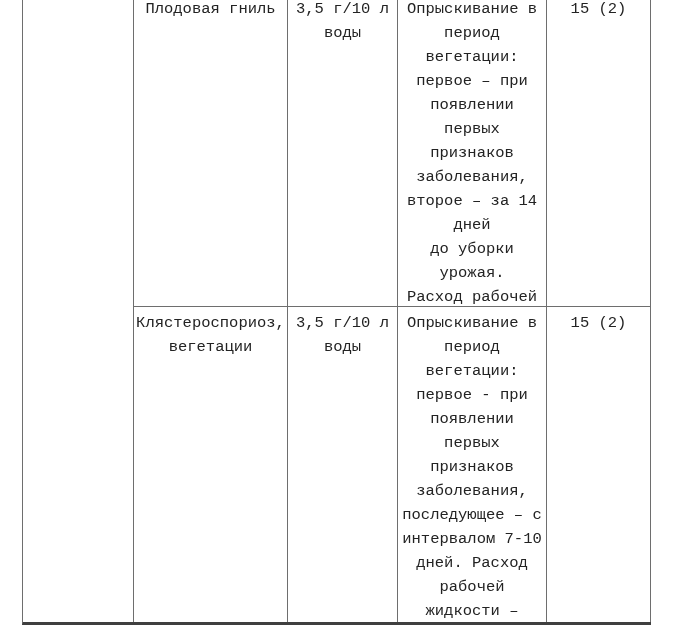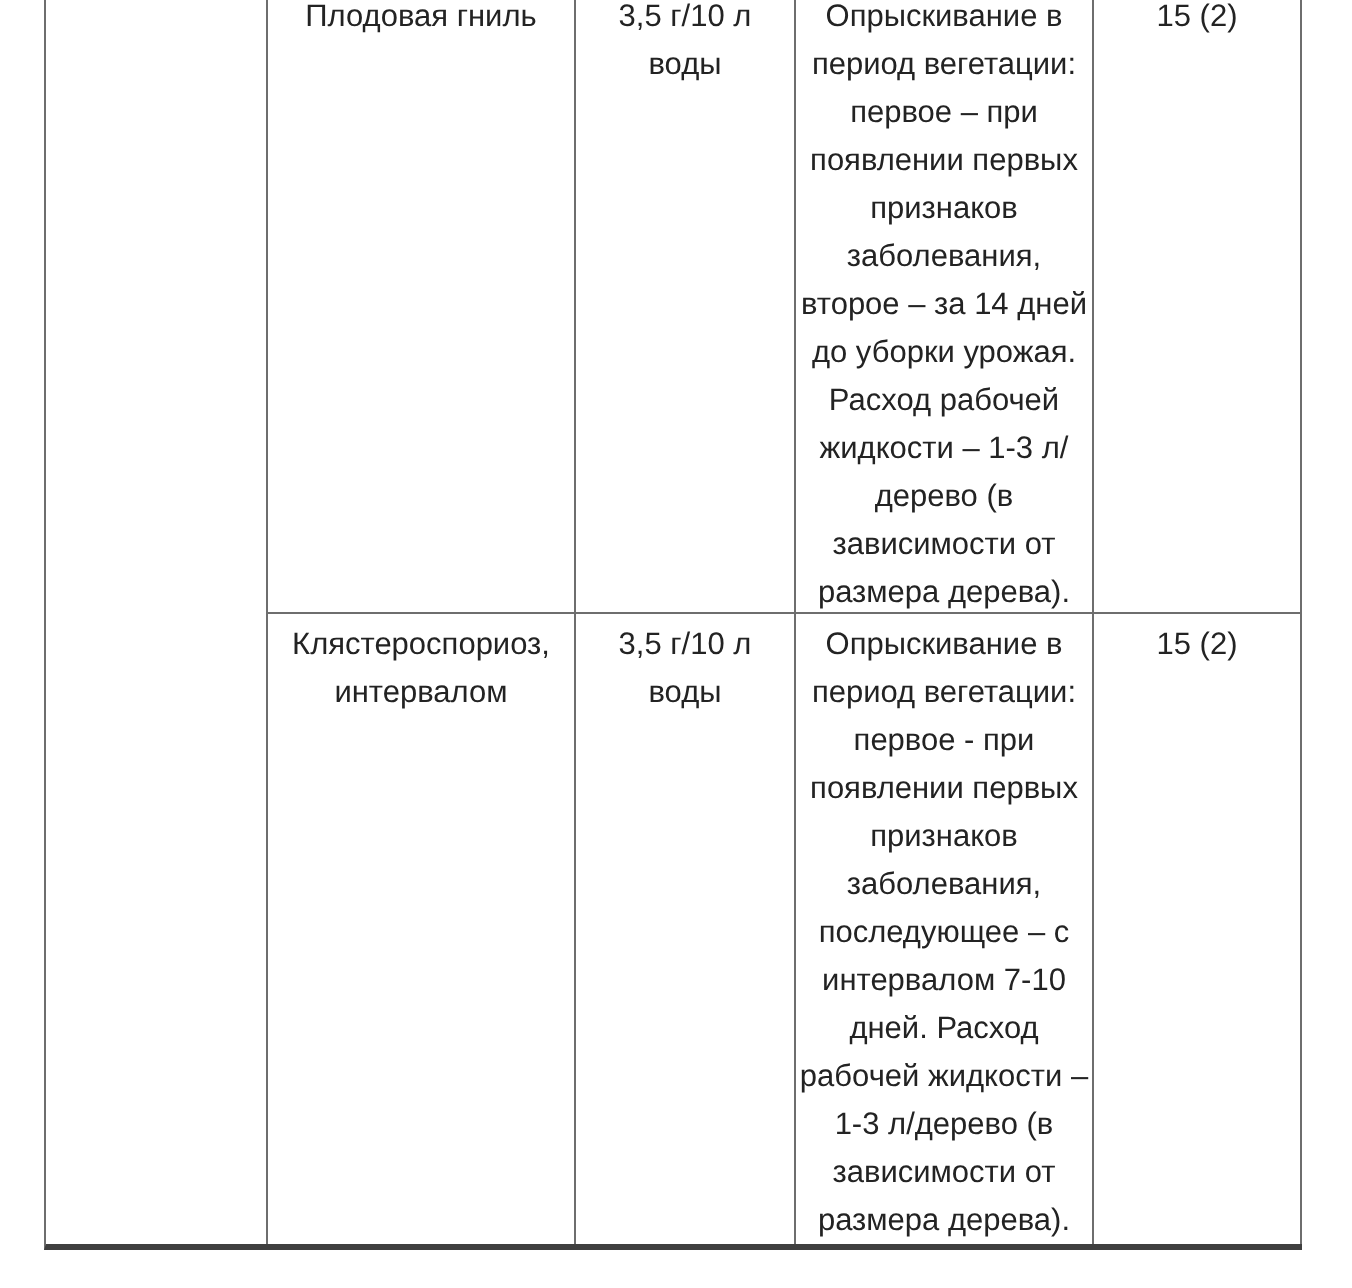--- a/index.html
+++ b/index.html
@@ -6,21 +6,21 @@
     margin: 0;
     padding: 0;
     background: #ffffff;
   }
   .page {
     position: relative;
     width: 676px;
     height: 644px;
     background: #ffffff;
     overflow: hidden;
-    font-family: Liberation Sans, sans-serif;
+    font-family: Liberation Mono, monospace;
     color: #232323;
   }
   .doc-table {
     position: absolute;
     left: 22px;
     top: 0;
     display: grid;
     grid-template-columns: 111px 154px 110px 149px 104px;
     grid-template-rows: 307px 315px;
     border-left: 1px solid #6e6e6e;
@@ -85,21 +85,21 @@
 дерево (в
 зависимости от
 размера дерева).</span>
     </div>
     <div class="cell r1 rowsep">
       <span class="txt">15 (2)</span>
     </div>
 
     <div class="cell r2">
       <span class="txt">Клястероспориоз,
-интервалом</span>
+вегетации</span>
     </div>
     <div class="cell r2">
       <span class="txt">3,5 г/10 л
 воды</span>
     </div>
     <div class="cell r2">
       <span class="txt">Опрыскивание в
 период вегетации:
 первое - при
 появлении первых

